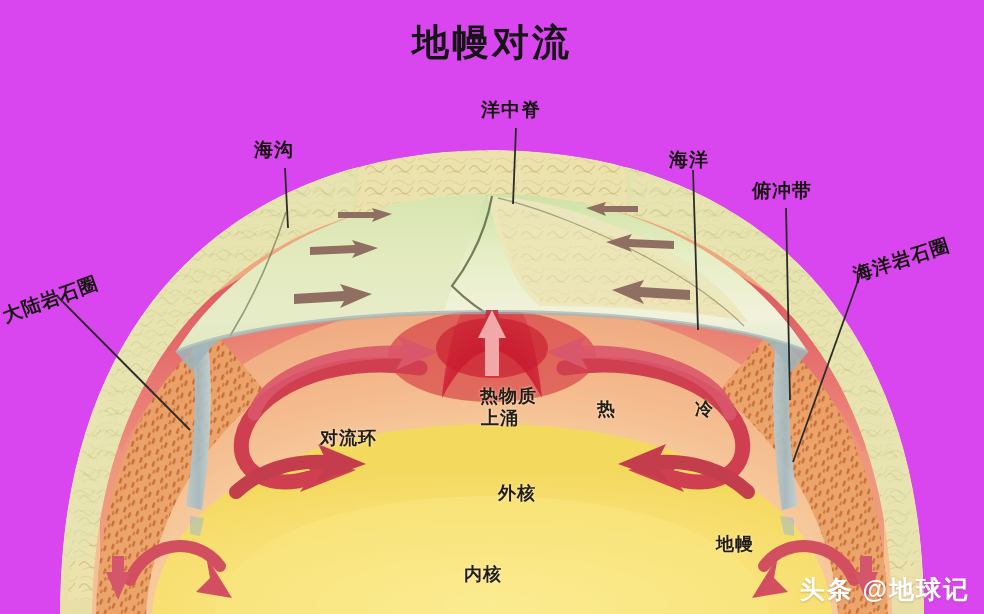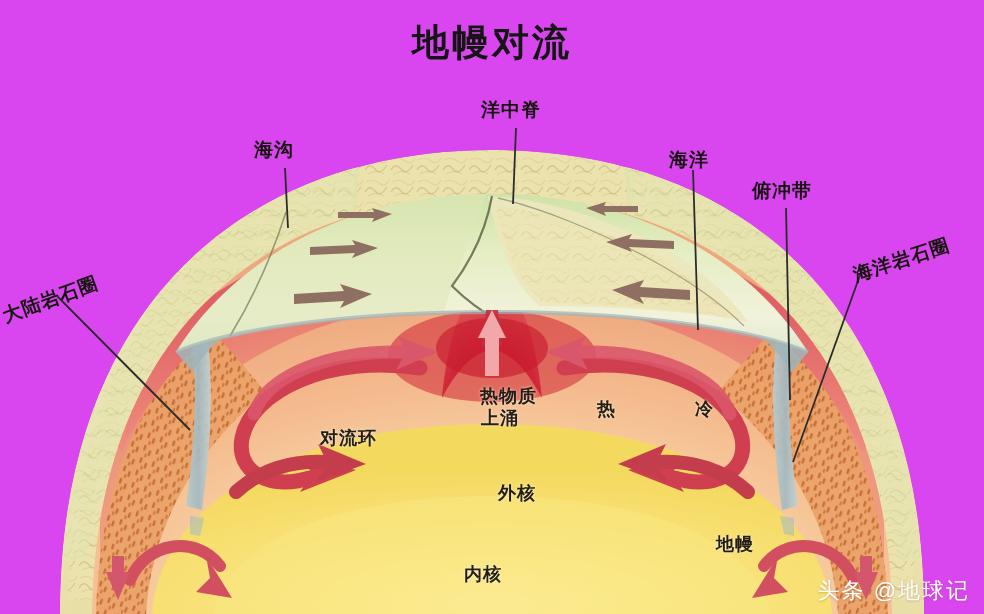--- a/index.html
+++ b/index.html
@@ -24,21 +24,21 @@
   }
   #title{
     position:absolute;left:0;top:18px;width:984px;text-align:center;
     font-size:37px;font-weight:700;color:#151515;letter-spacing:3px;
   }
   .lbl-inner{font-size:18px;color:#231d14;text-shadow:0 0 3px rgba(255,246,225,.85);}
   .rot-l{transform:rotate(-20deg);transform-origin:left bottom;}
   .rot-r{transform:rotate(-18deg);transform-origin:left bottom;}
   #watermark{
     position:absolute;right:14px;bottom:8px;
-    font-size:22px;font-weight:400;color:#ffffff;
+    font-size:25px;font-weight:700;color:#ffffff;
     letter-spacing:2px;
     text-shadow:0 1px 2px rgba(120,90,60,.35);
     font-family:"Liberation Sans","DejaVu Sans",sans-serif;
   }
 </style>
 </head>
 <body>
 
 <div id="stage">
 

